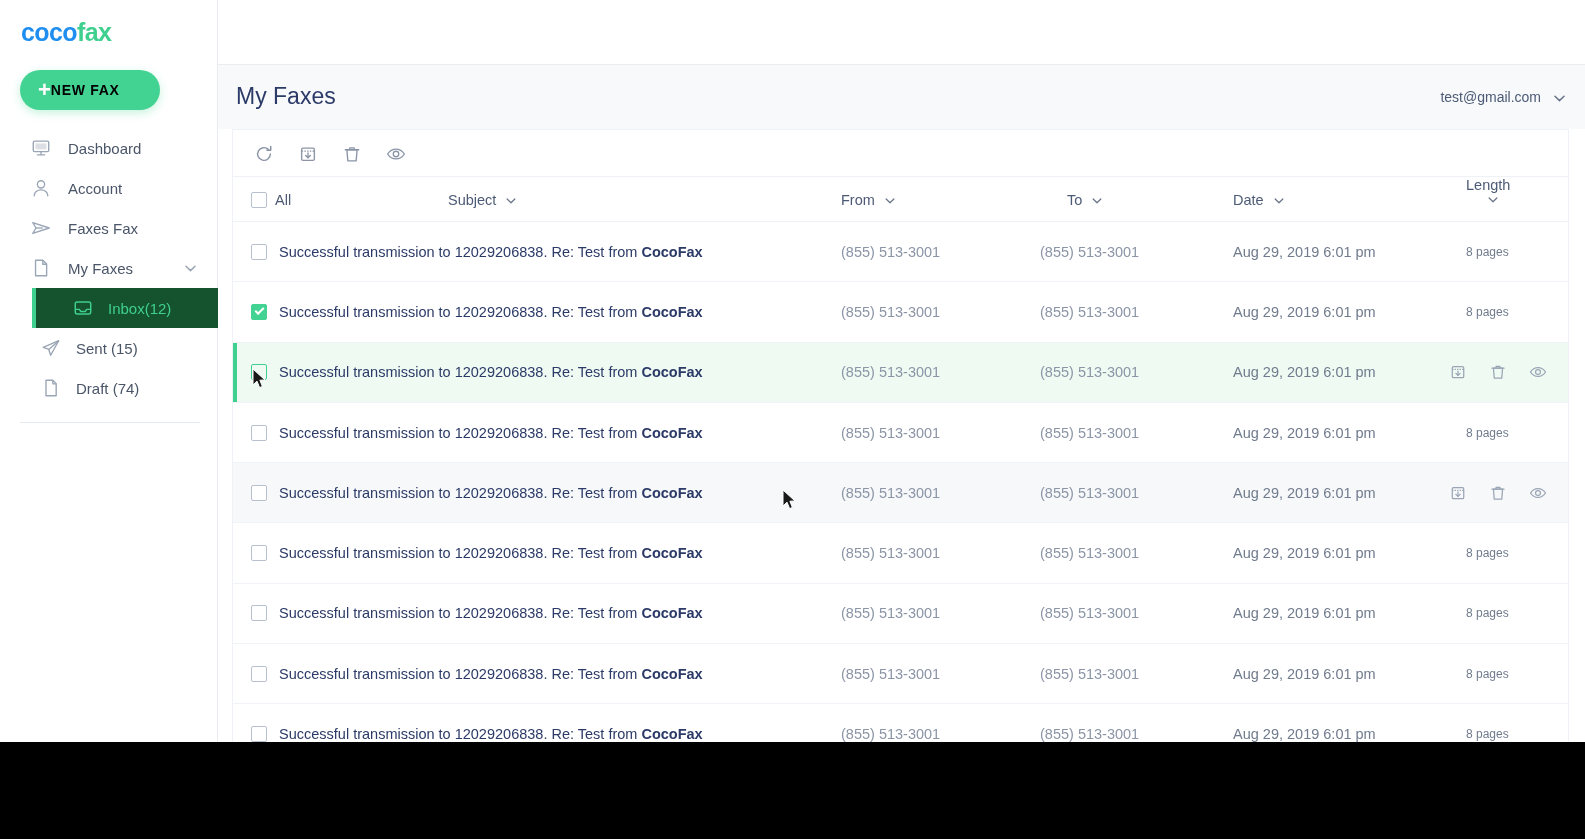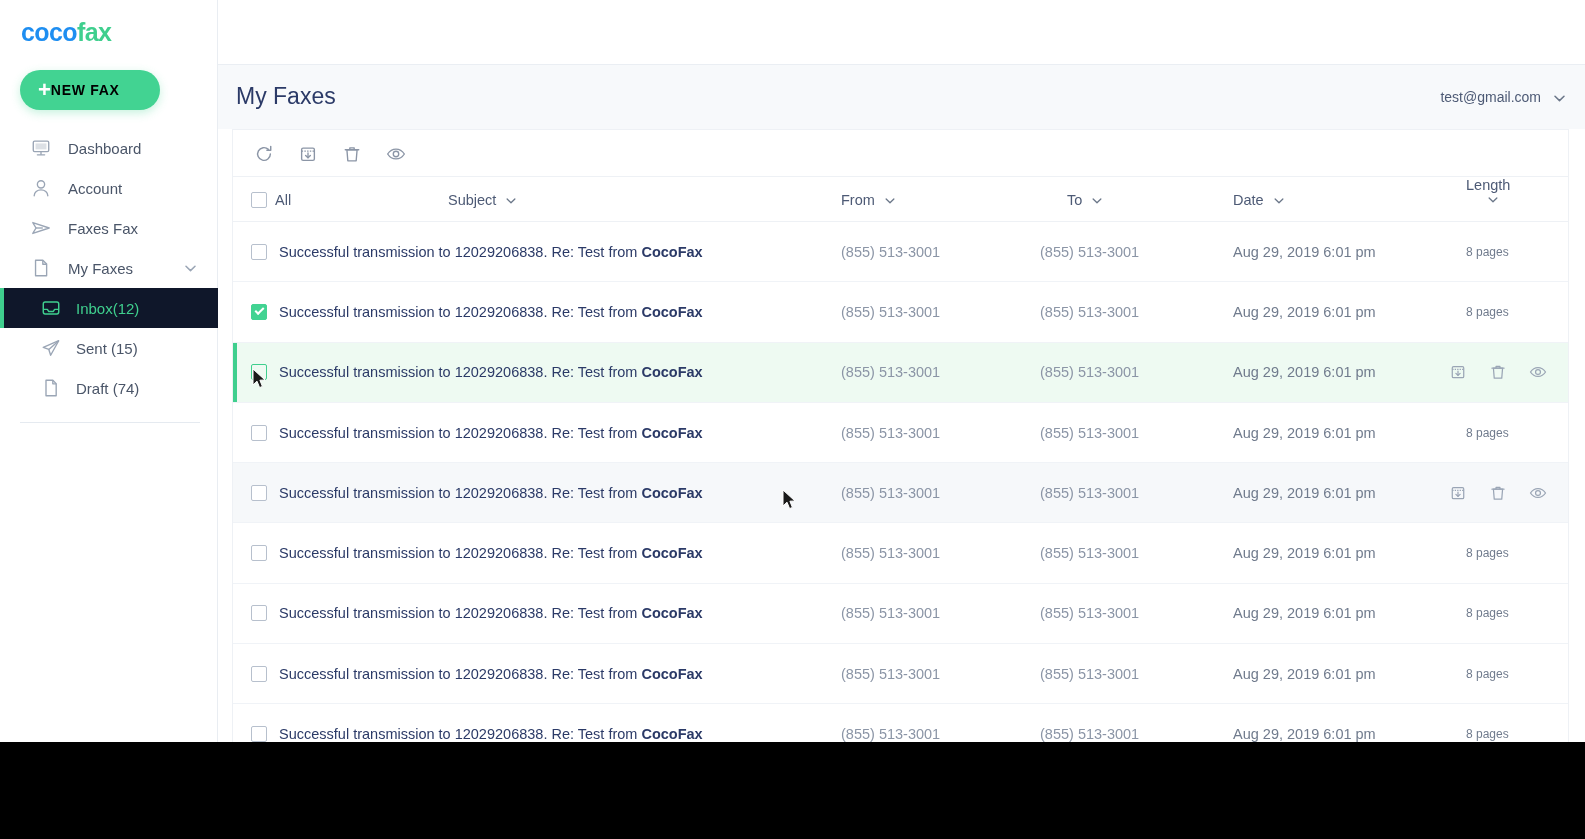--- a/index.html
+++ b/index.html
@@ -69,21 +69,22 @@
   }
   .nav-item .chev {
     position:absolute; right:22px; top:50%;
     transform:translateY(-50%);
     color:#9aa5b5; font-size:11px;
   }
   .nav-sub .ico { margin-left:40px; }
   .nav-sub .txt { margin-left:14px; }
 
   .nav-item.active {
-    background:#0f172a;
+    background:#14532d;
+    margin-left:32px;
   }
   .nav-item.active::before {
     content:""; position:absolute; left:0; top:0;
     width:4px; height:100%; background:#3fcf8e;
   }
   .nav-item.active .ico { color:#3fcf8e; }
   .nav-item.active .txt { color:#3fcf8e; }
 
   .nav-divider {
     position:absolute; left:20px; top:422px;

